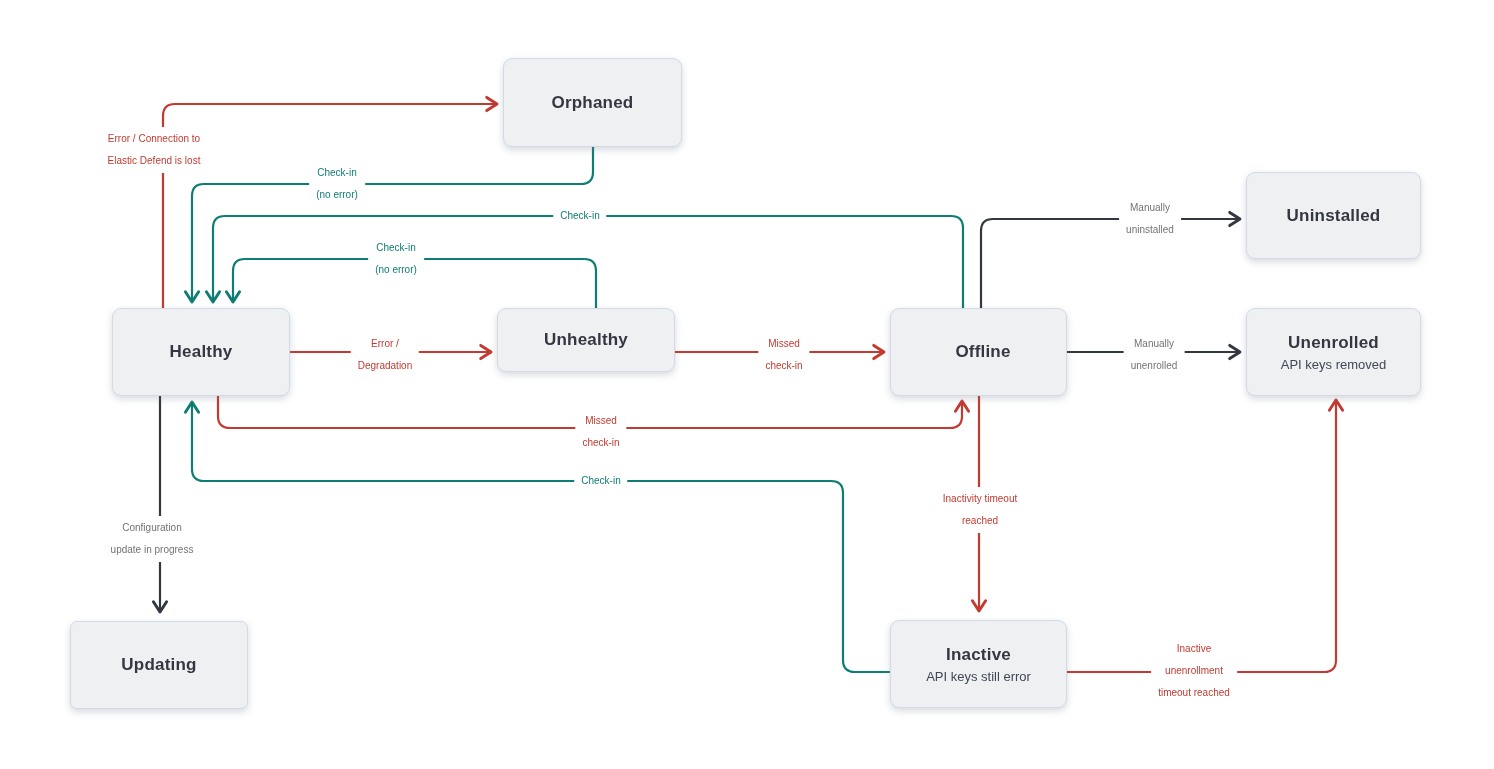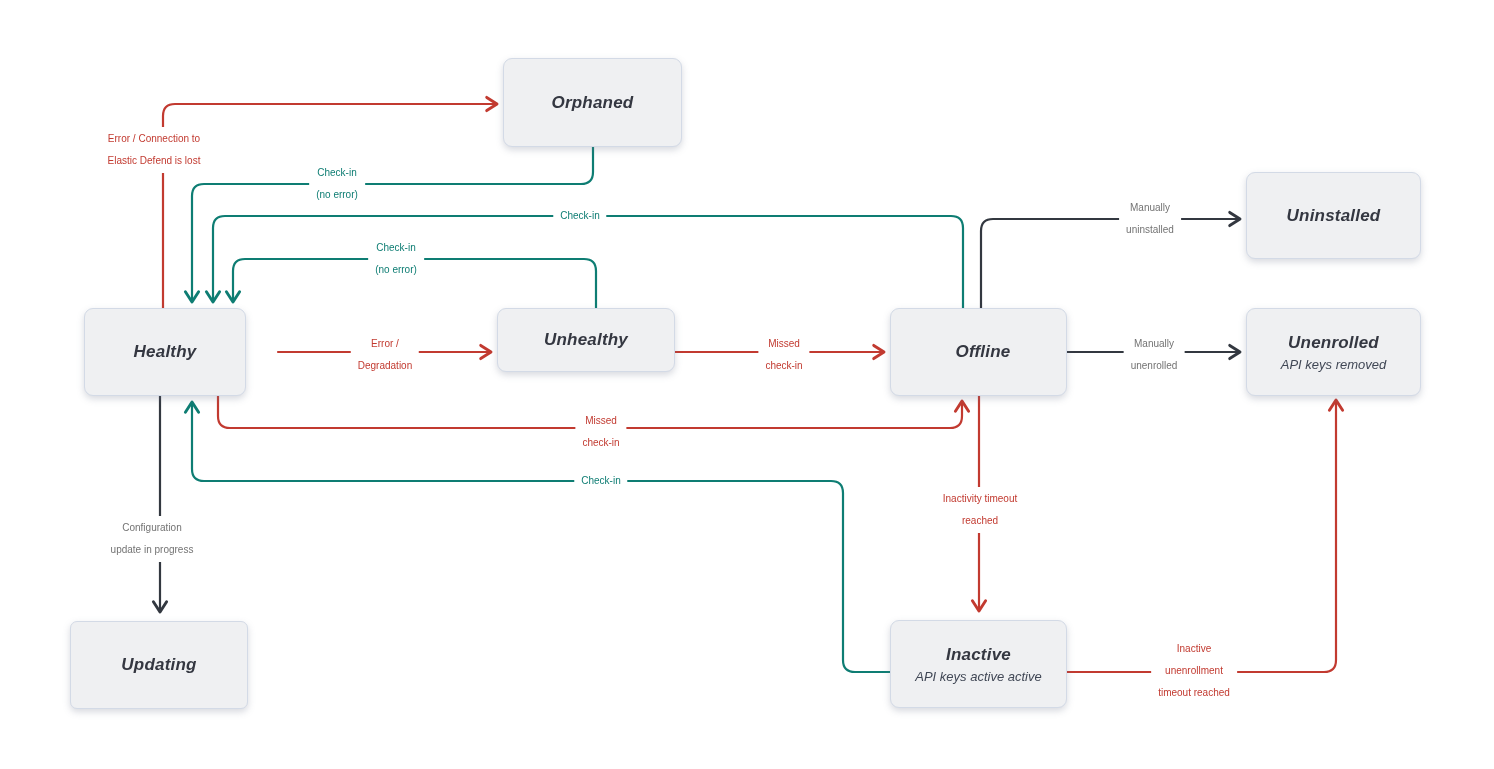--- a/index.html
+++ b/index.html
@@ -19,21 +19,20 @@
   .mk-teal{stroke:var(--teal);fill:none;}
   .mk-dark{stroke:var(--dark);fill:none;}
   .node{
     position:absolute;z-index:2;box-sizing:border-box;
     background:var(--node-fill);
     border:1.5px solid var(--node-border);
     border-radius:9px;
     box-shadow:0 3px 7px rgba(110,120,140,0.28);
     display:flex;flex-direction:column;align-items:center;justify-content:center;
     gap:4px;
-    font-style:italic;
   }
   .node-title{
     font-size:17px;font-weight:bold;color:#343741;letter-spacing:0.2px;
   }
   .node-sub{
     font-size:13px;color:#404755;
   }
   .edge-label{
     position:absolute;z-index:3;transform:translate(-50%,-50%);
     background:#ffffff;padding:1px 7px;
@@ -75,21 +74,21 @@
 
     <path class="edge dark" d="M 160 396 V 612" marker-end="url(#arr-dark)"></path>
     <path class="edge dark" d="M 981 308 V 231 Q 981 219 993 219 H 1240" marker-end="url(#arr-dark)"></path>
     <path class="edge dark" d="M 1067 352 H 1240" marker-end="url(#arr-dark)"></path>
   </svg>
 
   <div class="node" style="left:503px;top:58px;width:179px;height:89px;">
     <div class="node-title">Orphaned</div>
   </div>
 
-  <div class="node" style="left:84px;top:308px;width:162px;height:88px;">
+  <div class="node" style="left:112px;top:308px;width:178px;height:88px;">
     <div class="node-title">Healthy</div>
   </div>
 
   <div class="node" style="left:497px;top:308px;width:178px;height:64px;">
     <div class="node-title">Unhealthy</div>
   </div>
 
   <div class="node" style="left:890px;top:308px;width:177px;height:88px;padding-left:9px;">
     <div class="node-title">Offline</div>
   </div>
@@ -102,21 +101,21 @@
     <div class="node-title">Unenrolled</div>
     <div class="node-sub">API keys removed</div>
   </div>
 
   <div class="node" style="left:70px;top:621px;width:178px;height:88px;border-radius:7px;">
     <div class="node-title">Updating</div>
   </div>
 
   <div class="node" style="left:890px;top:620px;width:177px;height:88px;">
     <div class="node-title">Inactive</div>
-    <div class="node-sub">API keys active active</div>
+    <div class="node-sub">API keys still error</div>
   </div>
 
   <div class="edge-label red" style="left:154px;top:150px;">Error / Connection to
 Elastic Defend is lost</div>
   <div class="edge-label teal" style="left:337px;top:184px;">Check-in
 (no error)</div>
   <div class="edge-label teal" style="left:580px;top:216px;">Check-in</div>
   <div class="edge-label teal" style="left:396px;top:259px;">Check-in
 (no error)</div>
   <div class="edge-label red" style="left:385px;top:355px;">Error /

